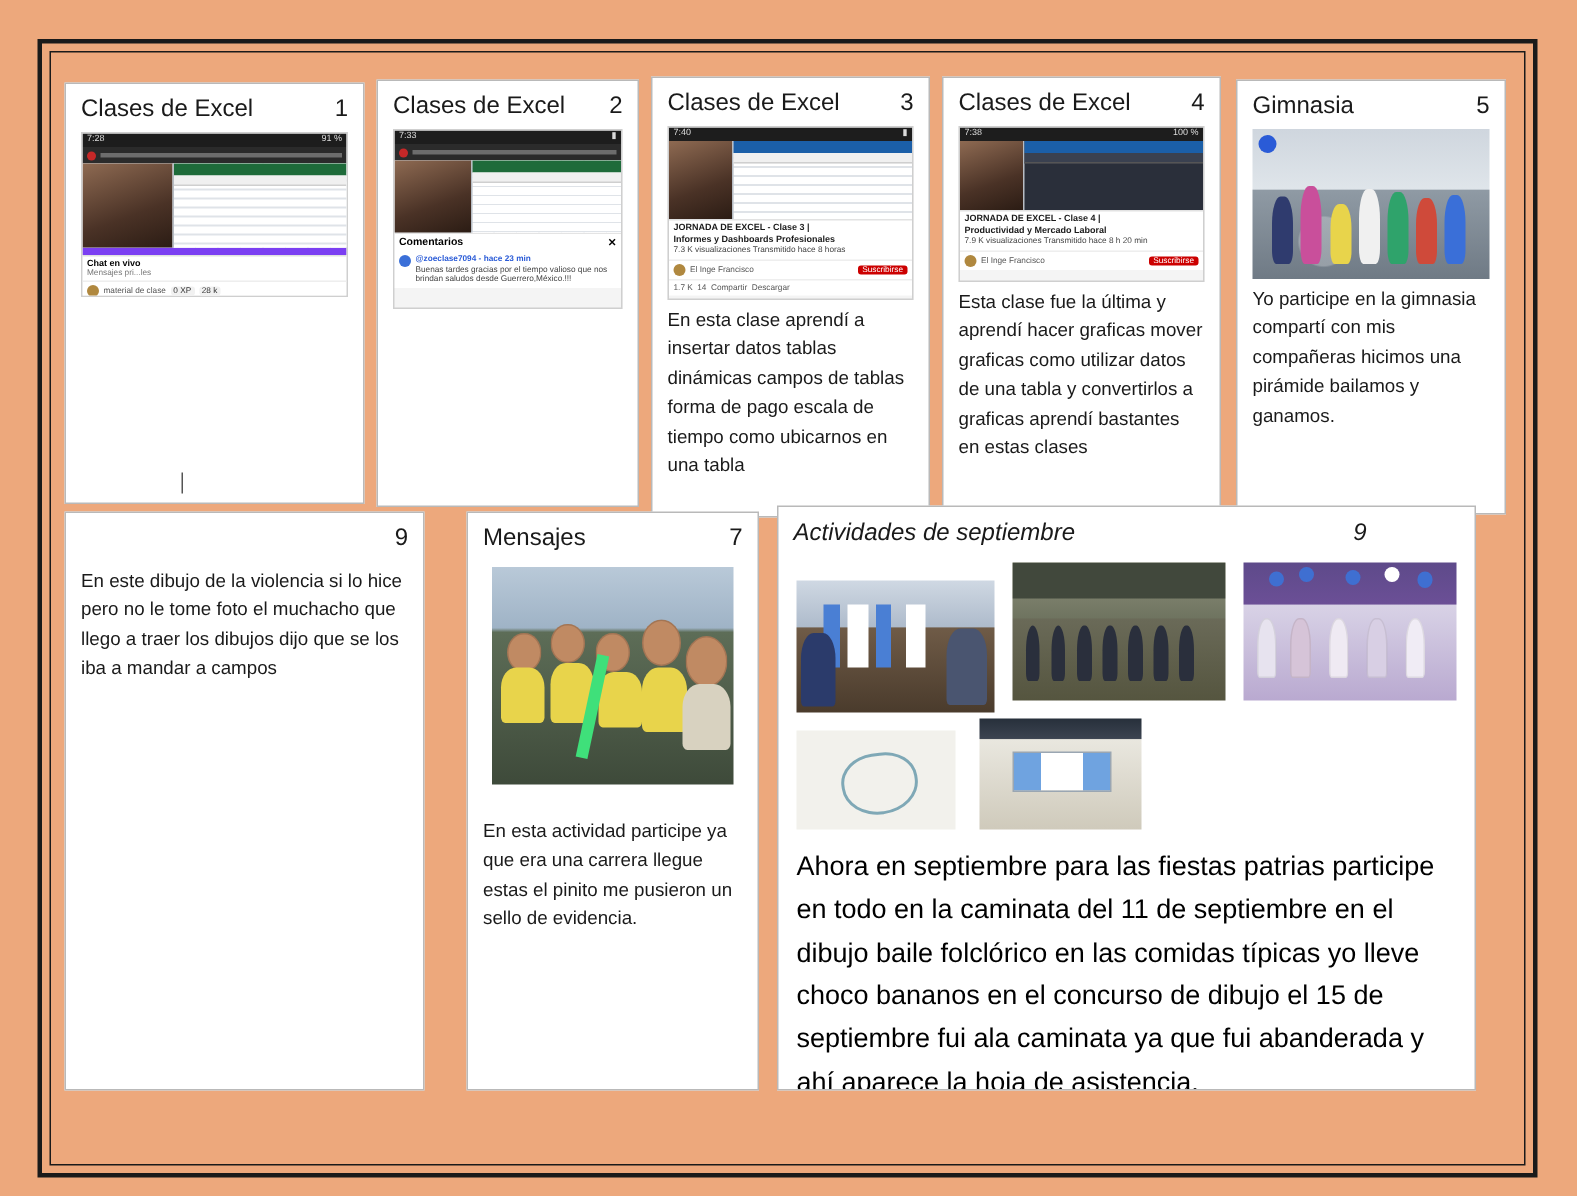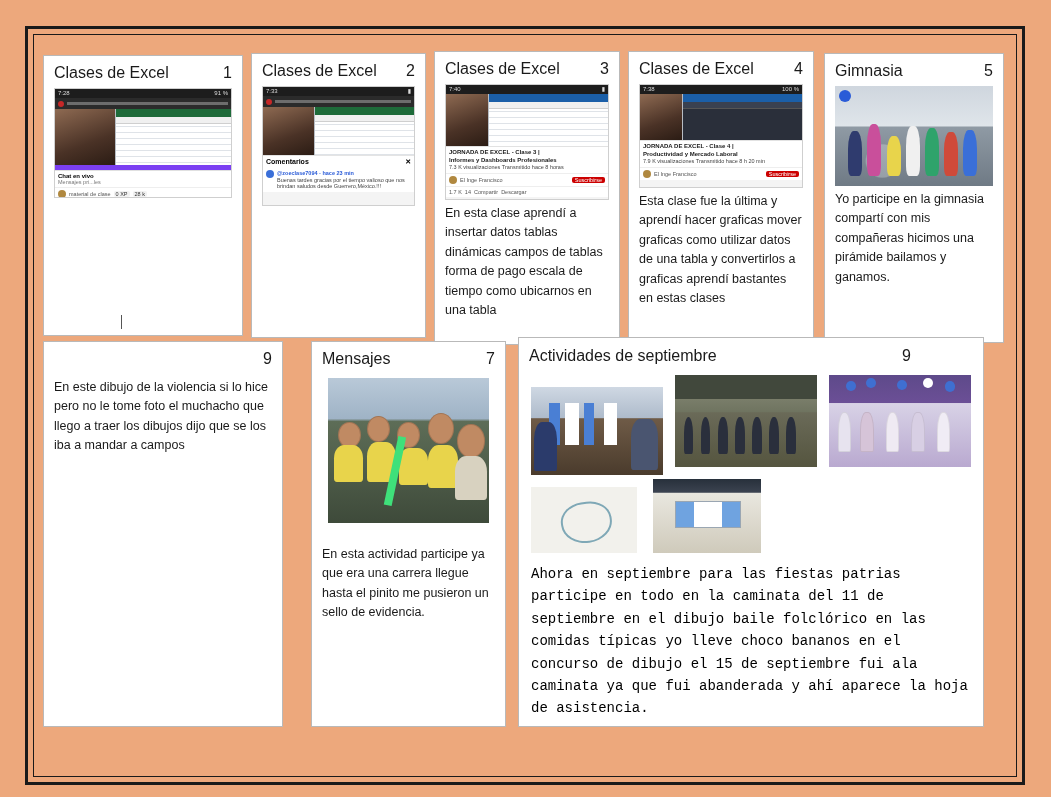--- a/index.html
+++ b/index.html
@@ -244,23 +244,22 @@
     background: linear-gradient(to right,#6fa3e0 0 28%, #ffffff 28% 72%, #6fa3e0 72% 100%);
     border: 1px solid #9aa6b2;
   }
 
   .big-card-photos {
     display: block;
     padding: 6px 12px 0 12px;
   }
   .big-card-text {
     padding: 10px 12px 12px 12px;
-    font-size: 14px;
+    font-size: 18px;
     line-height: 1.6;
-    font-family: Liberation Mono, monospace;
   }
   .tick {
     position: absolute;
     width: 1px;
     background: #555;
   }
 </style>
 </head>
 <body>
 
@@ -445,25 +444,25 @@
       <div class="face" style="left:43%; top:30%; width:13%; height:17%;"></div>
       <div class="face" style="left:62%; top:24%; width:15%; height:20%;"></div>
       <div class="face" style="left:80%; top:32%; width:16%; height:22%;"></div>
       <div class="shirt" style="left:4%;  top:46%; width:18%; height:26%;"></div>
       <div class="shirt" style="left:24%; top:44%; width:18%; height:28%;"></div>
       <div class="shirt" style="left:44%; top:48%; width:18%; height:26%;"></div>
       <div class="shirt" style="left:62%; top:46%; width:19%; height:30%;"></div>
       <div class="shirt" style="left:79%; top:54%; width:20%; height:30%;background:#d8d2c0;"></div>
       <div style="position:absolute;left:39%;top:40%;width:5%;height:48%;background:#3fe07a;transform:rotate(12deg);"></div>
     </div>
-    <div class="card-body" style="padding-top:22px;">En esta actividad participe ya que era una carrera llegue hasta el pinito me pusieron un sello de evidencia.</div>
+    <div class="card-body" style="padding-top:22px;">En esta actividad participe ya que era una carrera llegue estas el pinito me pusieron un sello de evidencia.</div>
   </div>
 
   <div class="card" style="left:490px; top:308px; width:466px; height:390px;">
-    <div class="card-head" style="padding-top:9px;">
+    <div class="card-head" style="padding-top:9px;font-style:italic;">
       <span class="card-title">Actividades de septiembre</span>
       <span class="card-num" style="margin-right:62px;">9</span>
     </div>
 
     <div class="big-card-photos">
       <div style="position:relative; height:180px;">
         <div class="photo photo-flag" style="position:absolute; left:0px;   top:14px; width:132px; height:88px;">
           <div class="stripe-b" style="left:14%;"></div>
           <div class="stripe-w" style="left:26%;"></div>
           <div class="stripe-b" style="left:40%;"></div>

